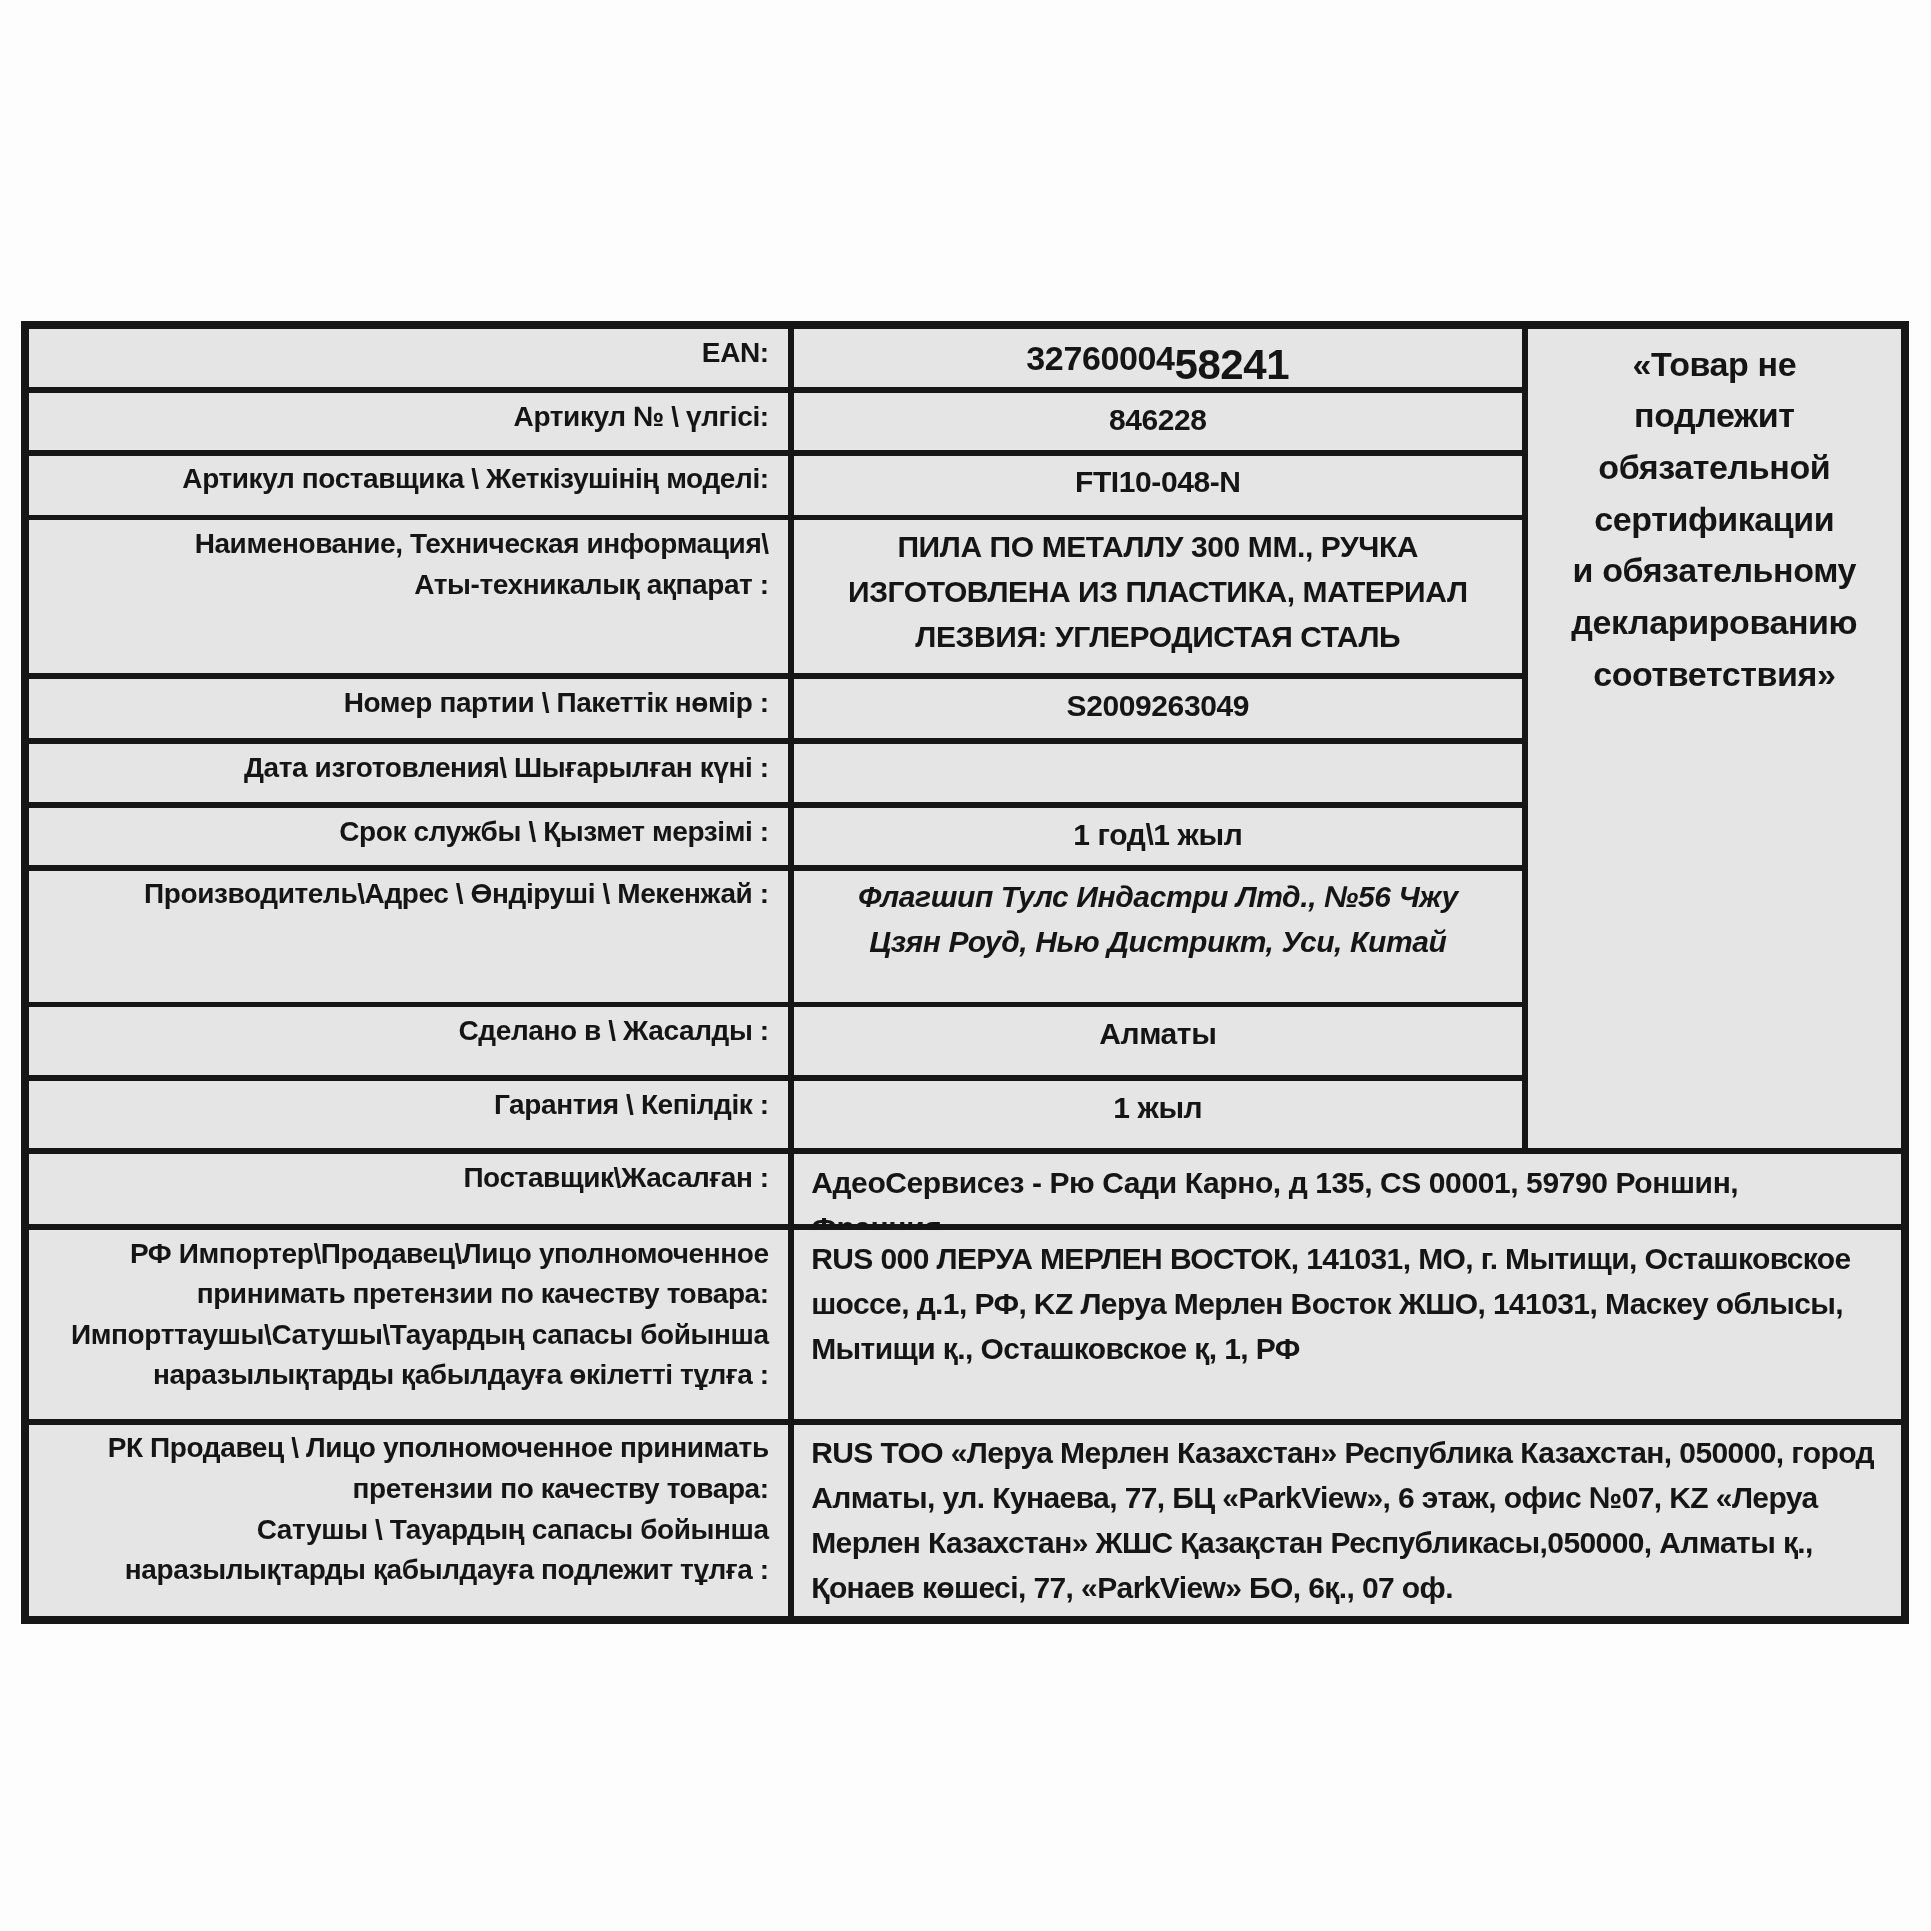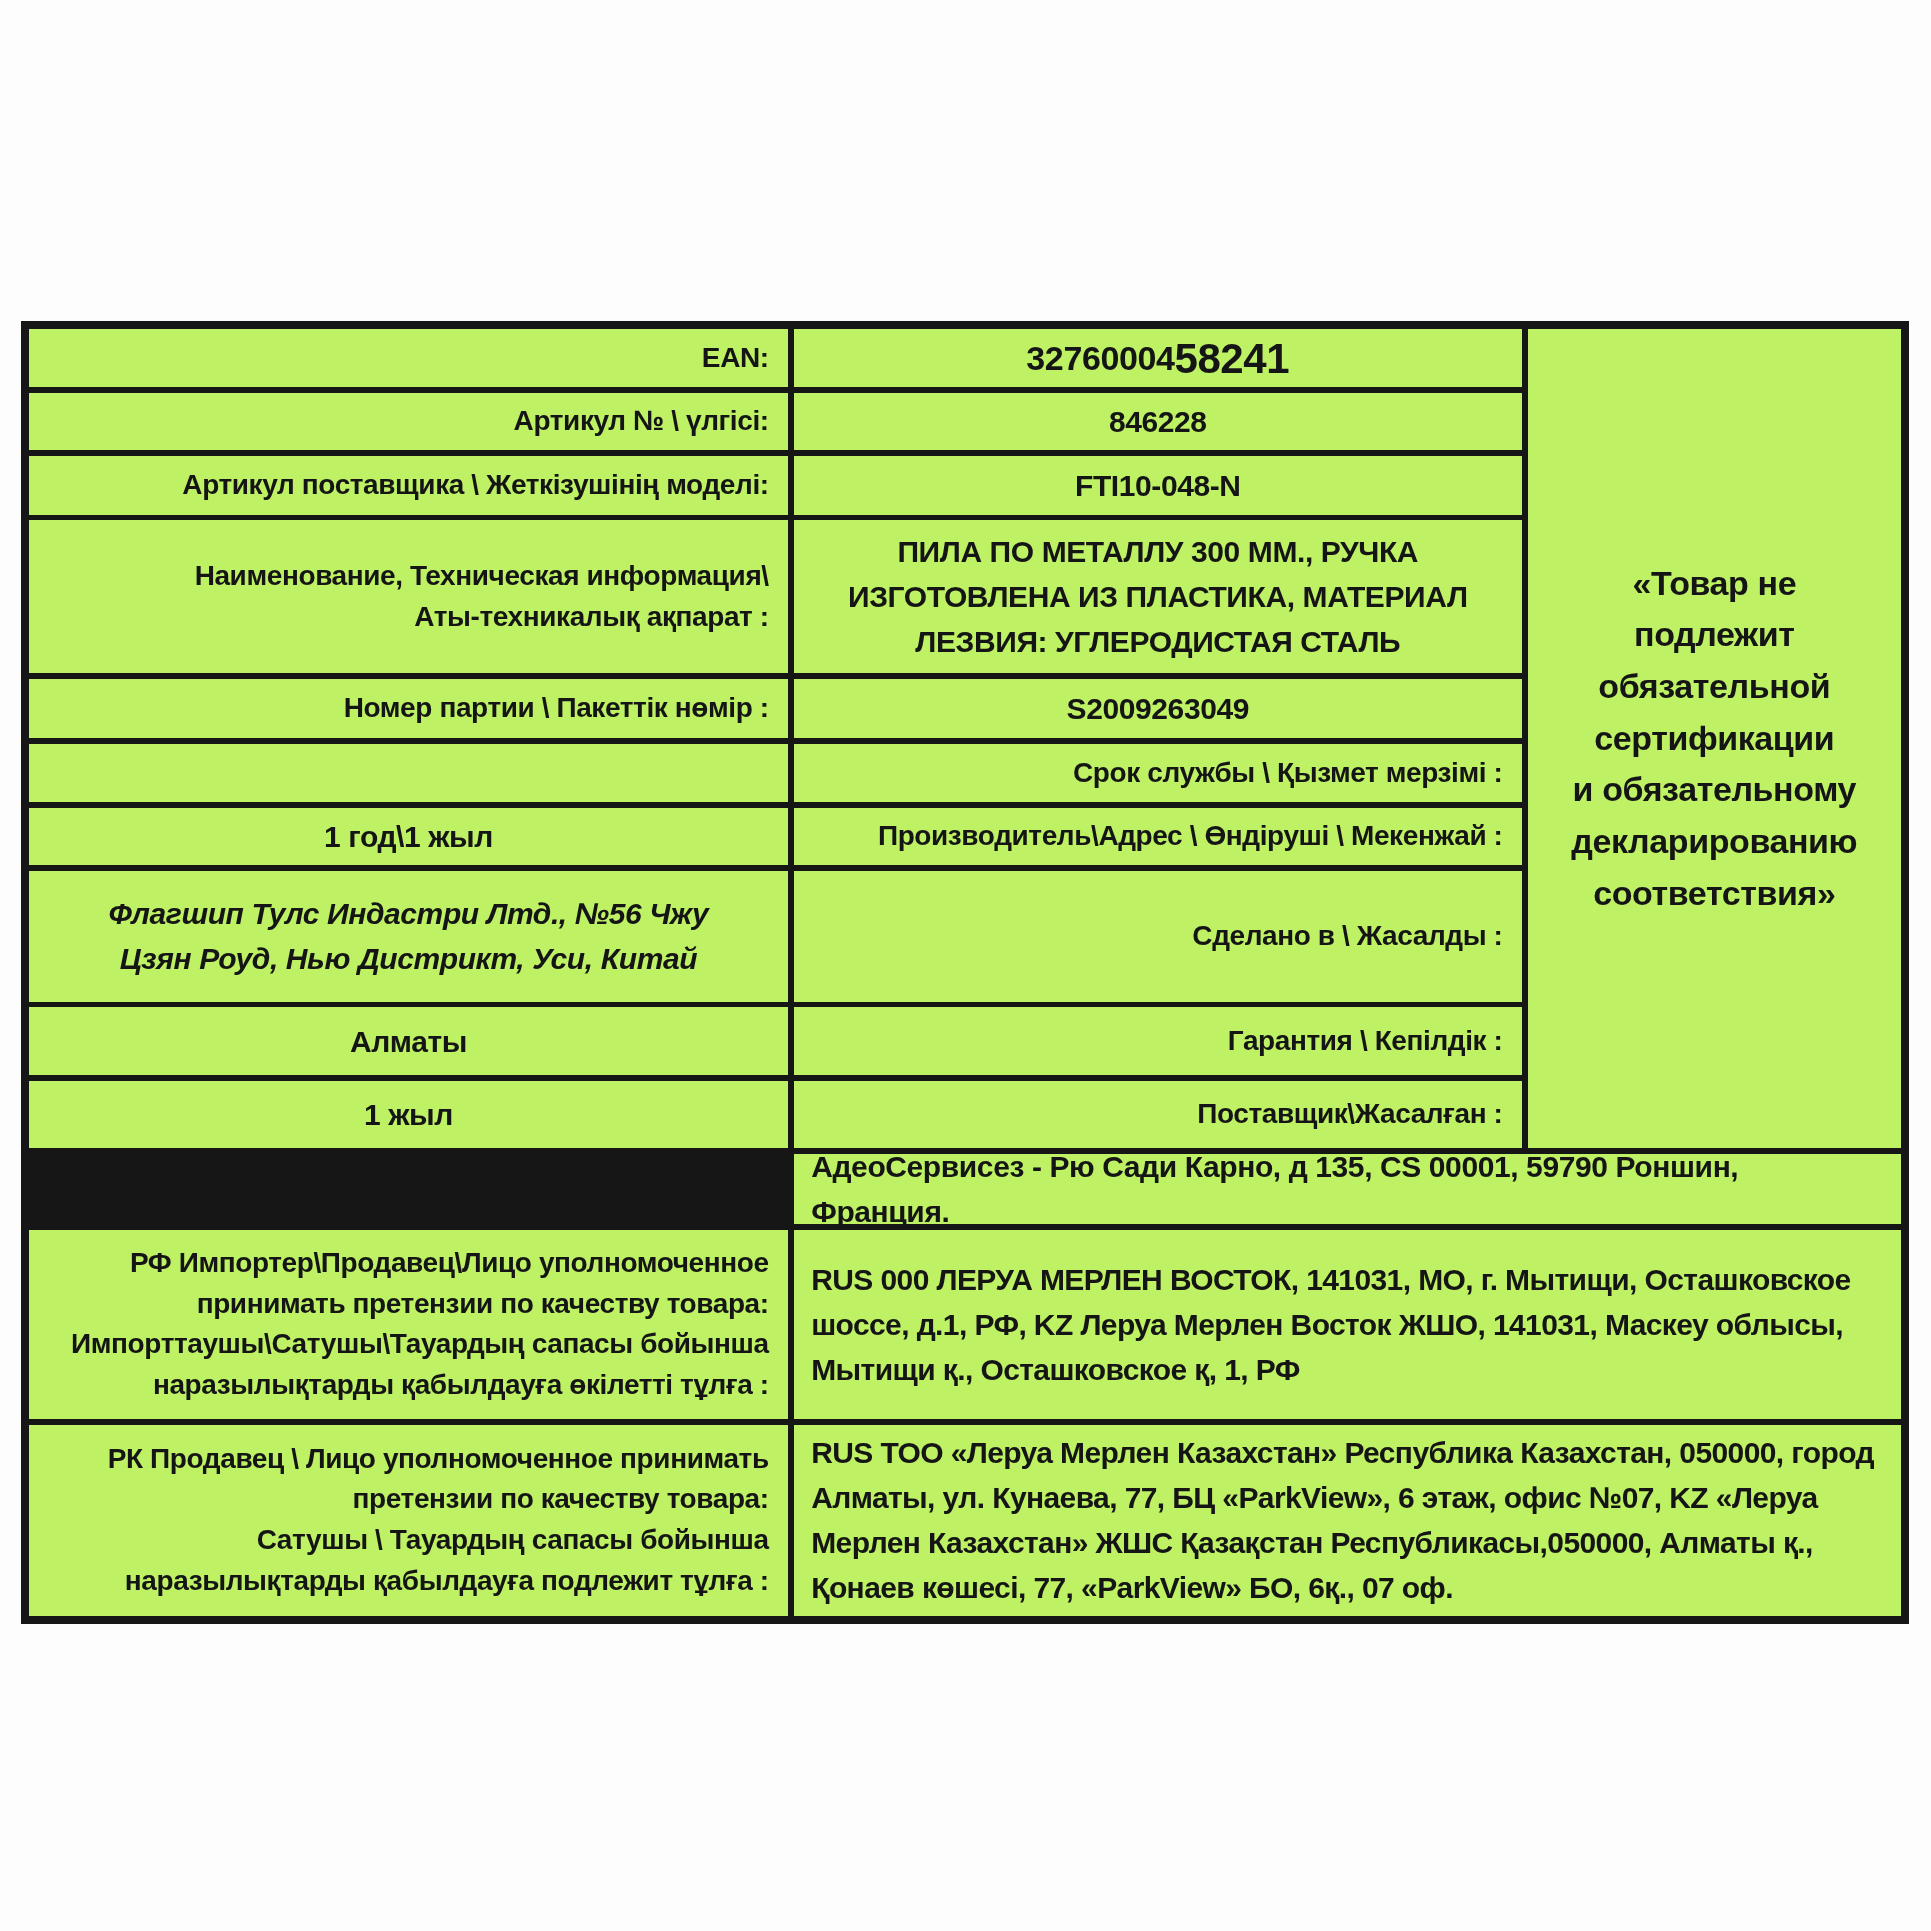--- a/index.html
+++ b/index.html
@@ -23,23 +23,22 @@
     width: 1888px;
     box-sizing: border-box;
     border: 8.7px solid #161616;
     background: #161616;
     display: grid;
     grid-template-columns: 759px 728px 1fr;
     grid-template-rows: 58px 57px 59px 153px 59px 58px 57px 131px 68px 67px 70px 189px 191px;
     gap: 5.8px;
   }
   .cell {
-    background: #bef264;
+    background: #e5e5e5;
     display: flex;
-    align-items: center;
     box-sizing: border-box;
     font-weight: bold;
     letter-spacing: -0.4px;
     white-space: pre-line;
   }
   .cell.label {
     justify-content: flex-end;
     text-align: right;
     padding: 3.9px 19.3px 3.9px 13.5px;
     font-size: 28px;
@@ -123,20 +122,23 @@
 ЛЕЗВИЯ: УГЛЕРОДИСТАЯ СТАЛЬ</span>
     </div>
 
     <div class="cell label">
       <span>Номер партии \ Пакеттік нөмір :</span>
     </div>
     <div class="cell value">
       <span>S2009263049</span>
     </div>
 
+    <div class="cell label">
+      <span>Дата изготовления\ Шығарылған күні :</span>
+    </div>
     <div class="cell value">
       <span></span>
     </div>
 
     <div class="cell label">
       <span>Срок службы \ Қызмет мерзімі :</span>
     </div>
     <div class="cell value">
       <span>1 год\1 жыл</span>
     </div>

